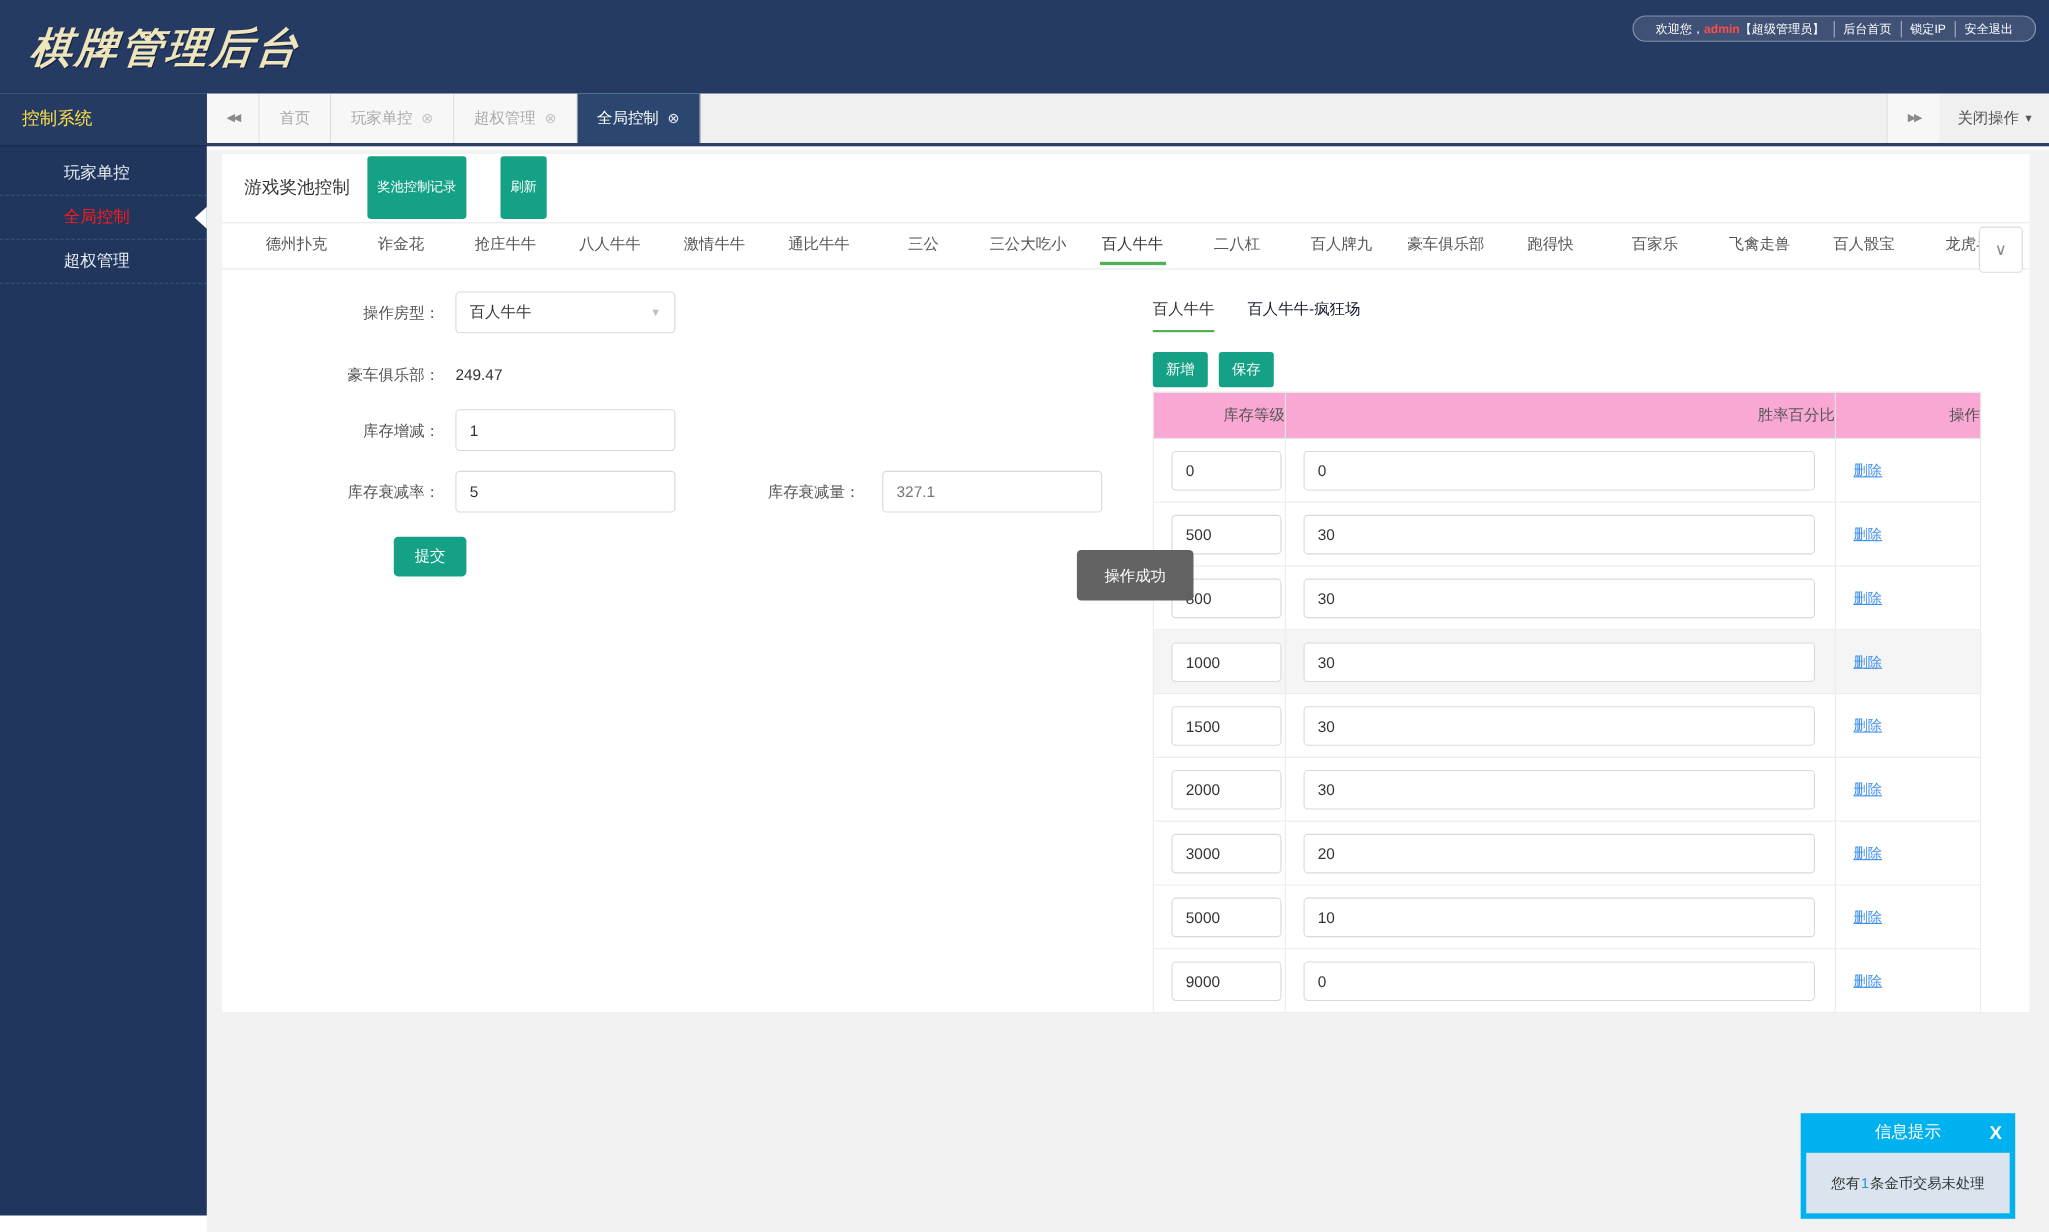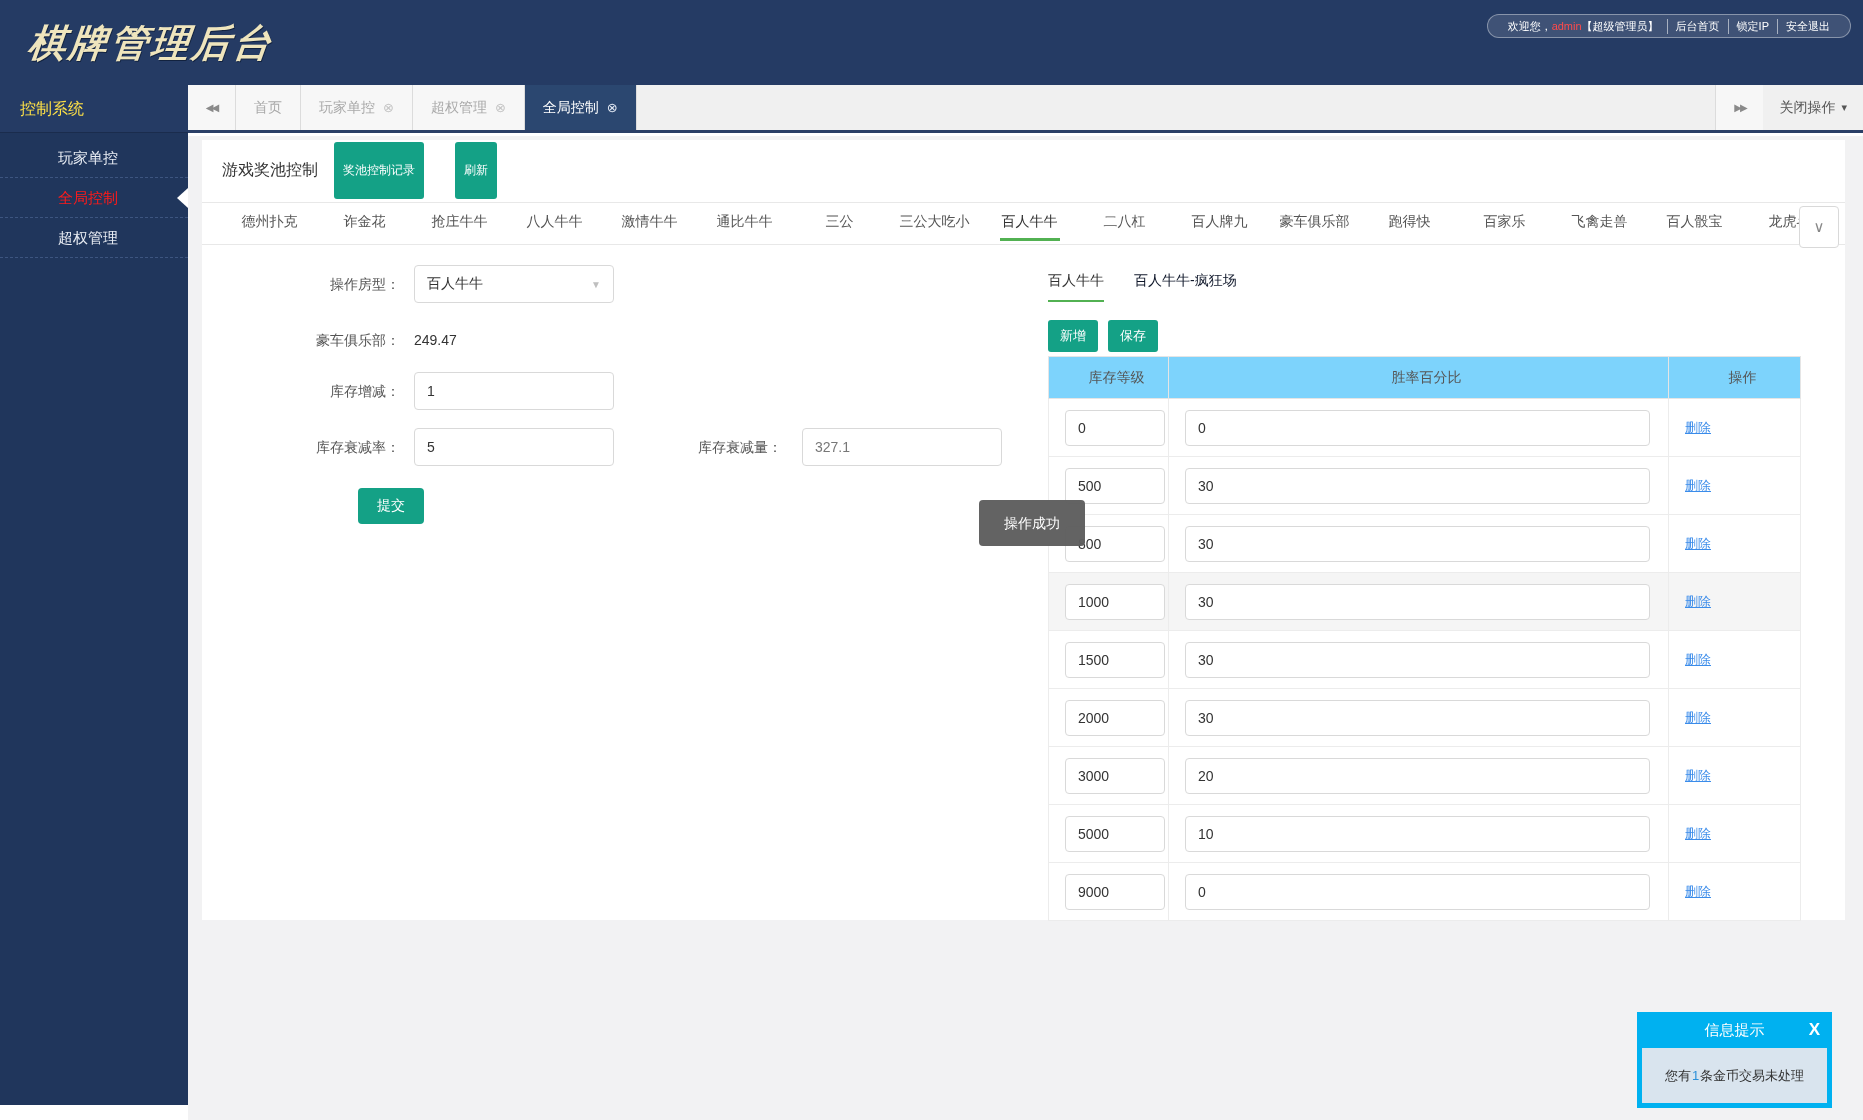--- a/index.html
+++ b/index.html
@@ -8,21 +8,21 @@
 
   
   .app-header { position:absolute; left:0; top:0; width:1863px; height:85px; background:#253b64; z-index:10; }
   .logo { position:absolute; left:28px; top:18px; font-size:38px; font-weight:bold; font-style:italic;
           color:#efe5bd; letter-spacing:3px; transform:skewX(-6deg); text-shadow:1px 1px 0 #12223f; }
   .userbar { position:absolute; right:12px; top:14px; height:24px; display:flex; align-items:center;
              background:rgba(255,255,255,0.12); border:1px solid rgba(255,255,255,0.38); border-radius:12px;
              padding:0 12px; font-size:11px; color:#ffffff; }
   .userbar .seg { padding:0 8px; white-space:nowrap; }
   .userbar a { color:#ffffff; text-decoration:none; padding:0 8px; border-left:1px solid rgba(255,255,255,0.55); cursor:pointer; white-space:nowrap; }
-  .uname { color:#ff4b4b; font-weight:normal; }
+  .uname { color:#ff4b4b; font-weight:bold; }
 
   
   .sidebar { position:absolute; left:0; top:85px; width:188px; height:1020px; background:#20365c; z-index:9; }
   .side-head { height:48px; line-height:48px; padding-left:20px; font-size:16px; color:#fde047;
                background:#253b64; border-bottom:1px solid #1a2c4d; }
   .side-item { position:relative; height:40px; line-height:40px; padding-left:58px; font-size:15px;
                color:#e9edf4; border-bottom:1px dashed #3d5580; cursor:pointer; }
   .side-item.first { margin-top:5px; }
   .side-item.active { color:#ff1a1a; }
   .side-arrow { position:absolute; right:0; top:50%; margin-top:-10px; width:0; height:0;
@@ -75,22 +75,22 @@
 
   
   .subtabs { position:absolute; left:846px; top:132px; display:flex; gap:30px; font-size:14px; }
   .stab { color:#0f172a; padding-bottom:10px; cursor:pointer; border-bottom:2px solid transparent; }
   .stab.active { color:#333333; border-bottom-color:#52b152; }
   .act-btns { position:absolute; left:846px; top:180px; display:flex; }
   .act-btns .btn-green { font-size:13px; padding:7px 12px; margin-right:10px; border-radius:3px; }
 
   table.ltable { position:absolute; left:846px; top:216px; width:752px; border-collapse:collapse; table-layout:fixed; }
   .ltable col.c1 { width:120px; } .ltable col.c2 { width:500px; } .ltable col.c3 { width:132px; }
-  .ltable th { height:42px; background:#7dd3fc; font-weight:normal; font-size:14px; color:#555555;
-               text-align:center; padding-left:16px; border:1px solid #e5e5e5; }
+  .ltable th { height:42px; background:#f9a8d4; font-weight:normal; font-size:14px; color:#555555;
+               text-align:right; padding-left:16px; border:1px solid #e5e5e5; }
   .ltable td { height:58px; border:1px solid #ececec; padding-left:16px; vertical-align:middle; background:#ffffff; }
   .ltable tr.hl td { background:#f5f5f5; }
   .t-input { height:36px; border:1px solid #d9d9d9; border-radius:4px; font-size:14px; color:#333333;
              padding:0 12px; outline:none; background:#ffffff; font-family:inherit; }
   .t-input.small { width:100px; }
   .t-input.wide { width:465px; }
   .del { color:#3b8cea; font-size:13px; text-decoration:underline; cursor:pointer; }
 
   
   .toast { position:absolute; left:979px; top:500px; width:106px; height:46px; background:rgba(94,94,94,0.97);

